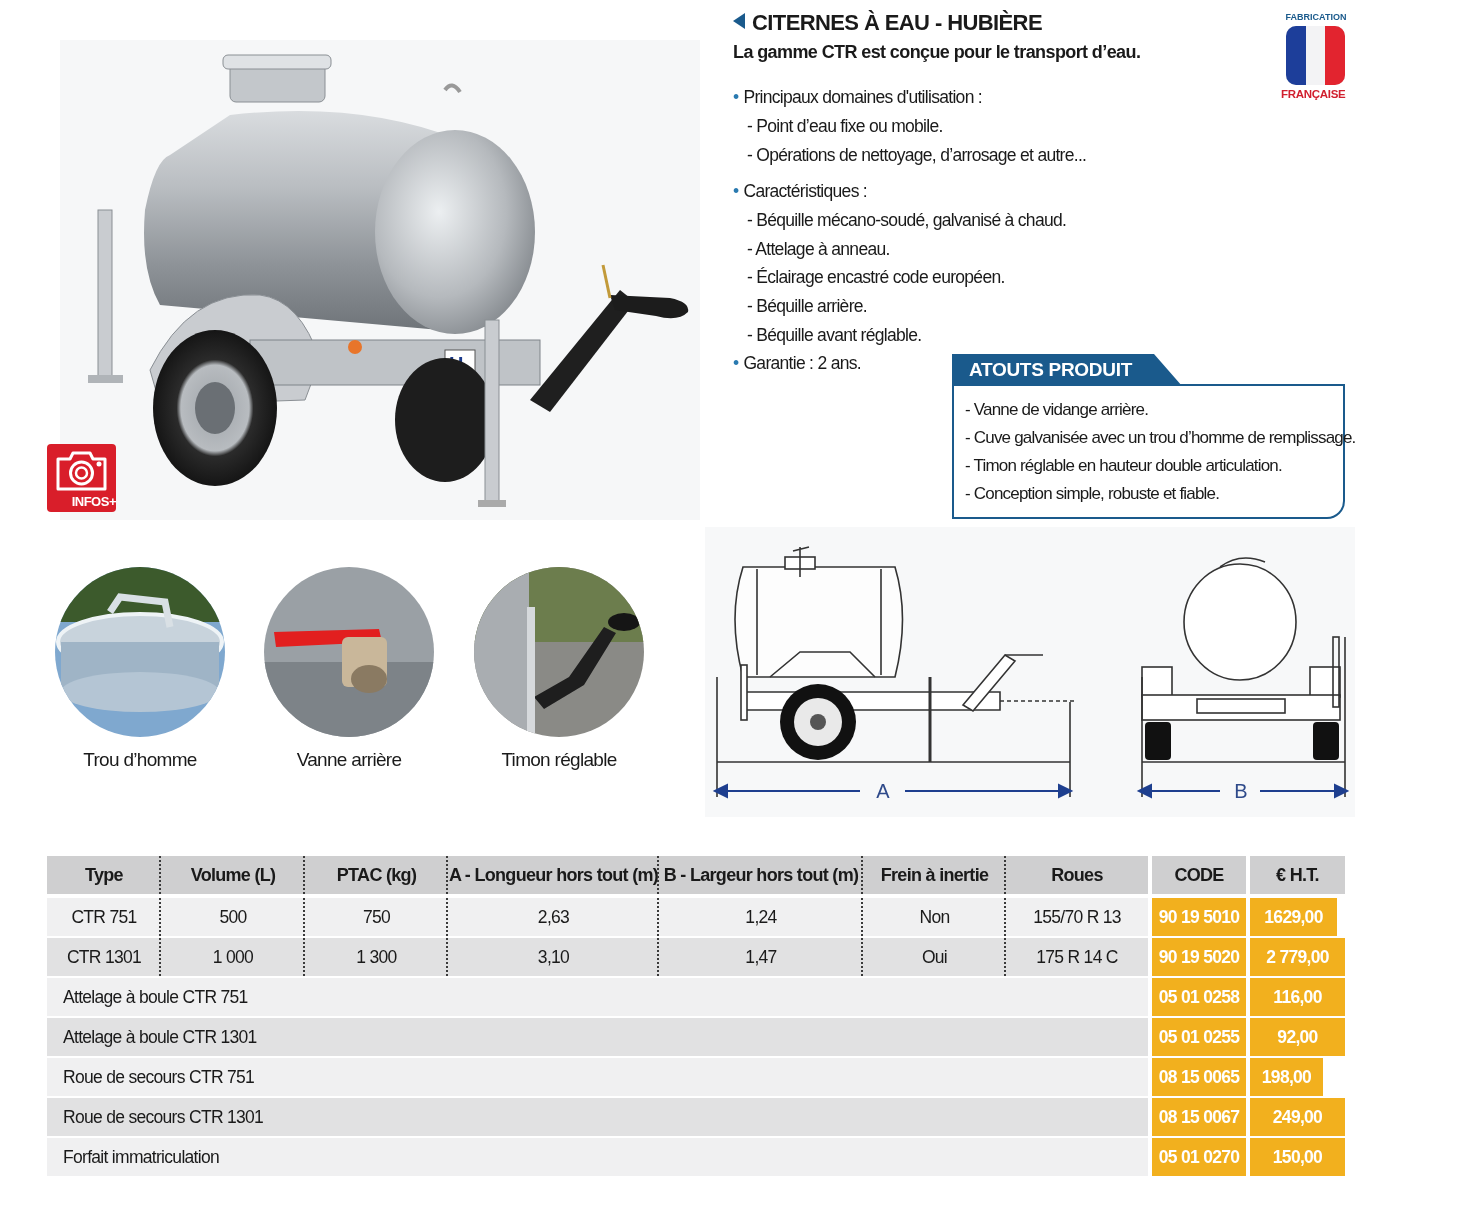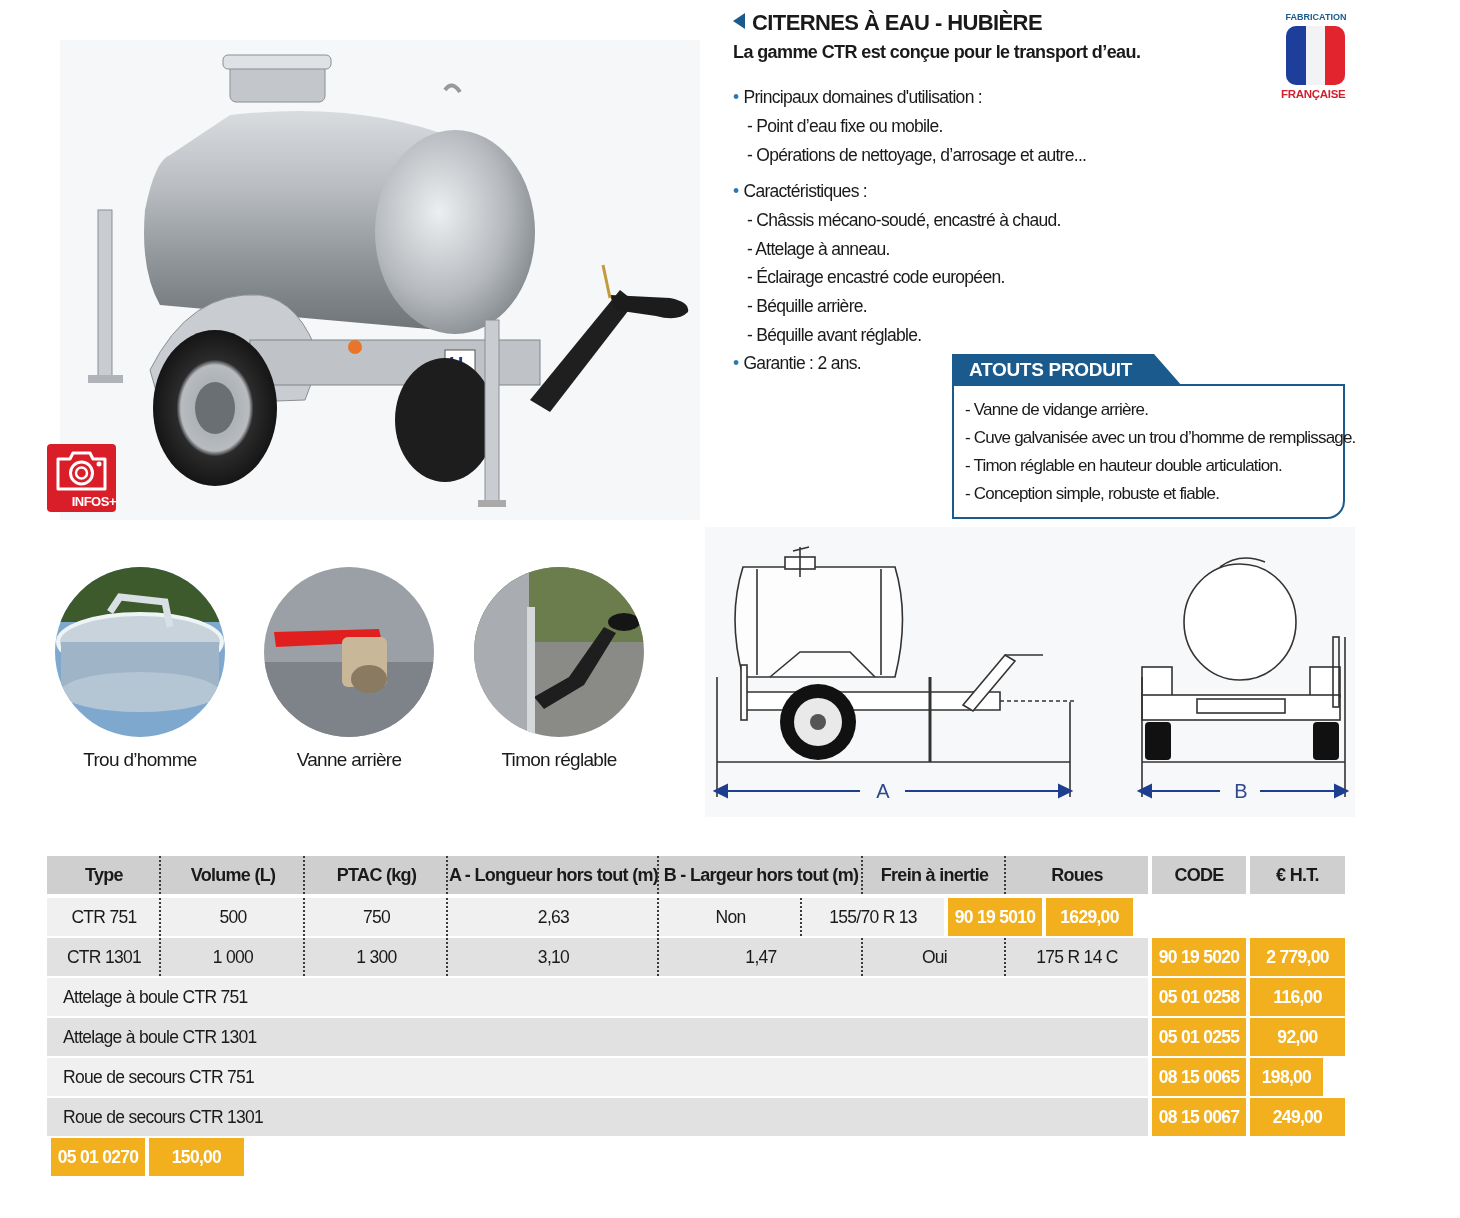--- a/index.html
+++ b/index.html
@@ -125,21 +125,21 @@
 <div id="title">
   <span class="tri"></span><span>CITERNES À EAU - HUBIÈRE</span>
 </div>
 <div id="subtitle">La gamme CTR est conçue pour le transport d’eau.</div>
 
 <div class="bullet-head" style="top:87px">Principaux domaines d'utilisation :</div>
 <div class="bullet-sub" style="top:116px">- Point d’eau fixe ou mobile.</div>
 <div class="bullet-sub" style="top:145px">- Opérations de nettoyage, d’arrosage et autre...</div>
 
 <div class="bullet-head" style="top:181px">Caractéristiques :</div>
-<div class="bullet-sub" style="top:210px">- Châssis mécano-soudé, encastré à chaud.</div>
+<div class="bullet-sub" style="top:210px">- Béquille mécano-soudé, galvanisé à chaud.</div>
 <div class="bullet-sub" style="top:239px">- Attelage à anneau.</div>
 <div class="bullet-sub" style="top:267px">- Éclairage encastré code européen.</div>
 <div class="bullet-sub" style="top:296px">- Béquille arrière.</div>
 <div class="bullet-sub" style="top:325px">- Béquille avant réglable.</div>
 
 <div class="bullet-head" style="top:353px">Garantie : 2 ans.</div>
 
 <div id="fab-top">FABRICATION</div>
 <div id="flag">
   <div style="background:#1d3e9a"></div>
@@ -266,20 +266,21 @@
     <div class="cell gcell" style="width:142px">Roues</div>
     <div class="cell gcell code-gap" style="width:94px">CODE</div>
     <div class="cell gcell code-gap" style="width:95px">€ H.T.</div>
   </div>
 
   <div class="row" style="top:42px">
     <div class="cell sep" style="width:114px;background:#f0f0f1">CTR 751</div>
     <div class="cell sep" style="width:144px;background:#f0f0f1">500</div>
     <div class="cell sep" style="width:143px;background:#f0f0f1">750</div>
     <div class="cell sep" style="width:211px;background:#f0f0f1">2,63</div>
+    <div class="cell sep" style="width:204px;background:#f0f0f1">1,24</div>
     <div class="cell sep" style="width:143px;background:#f0f0f1">Non</div>
     <div class="cell" style="width:142px;background:#f0f0f1">155/70 R 13</div>
     <div class="cell ccell code-gap" style="width:94px">90 19 5010</div>
     <div class="cell ccell code-gap" style="width:87px">1629,00</div>
   </div>
   <div class="row" style="top:82px">
     <div class="cell sep" style="width:114px;background:#e1e1e2">CTR 1301</div>
     <div class="cell sep" style="width:144px;background:#e1e1e2">1 000</div>
     <div class="cell sep" style="width:143px;background:#e1e1e2">1 300</div>
     <div class="cell sep" style="width:211px;background:#e1e1e2">3,10</div>
@@ -304,16 +305,17 @@
     <div class="cell acc-label" style="width:1101px;background:#f0f0f1">Roue de secours CTR 751</div>
     <div class="cell ccell code-gap" style="width:94px">08 15 0065</div>
     <div class="cell ccell code-gap" style="width:73px">198,00</div>
   </div>
   <div class="row" style="top:242px">
     <div class="cell acc-label" style="width:1101px;background:#e1e1e2">Roue de secours CTR 1301</div>
     <div class="cell ccell code-gap" style="width:94px">08 15 0067</div>
     <div class="cell ccell code-gap" style="width:95px">249,00</div>
   </div>
   <div class="row" style="top:282px">
+    <div class="cell acc-label" style="width:1101px;background:#f0f0f1">Forfait immatriculation</div>
     <div class="cell ccell code-gap" style="width:94px">05 01 0270</div>
     <div class="cell ccell code-gap" style="width:95px">150,00</div>
   </div>
 </div>
 
 </body></html>

